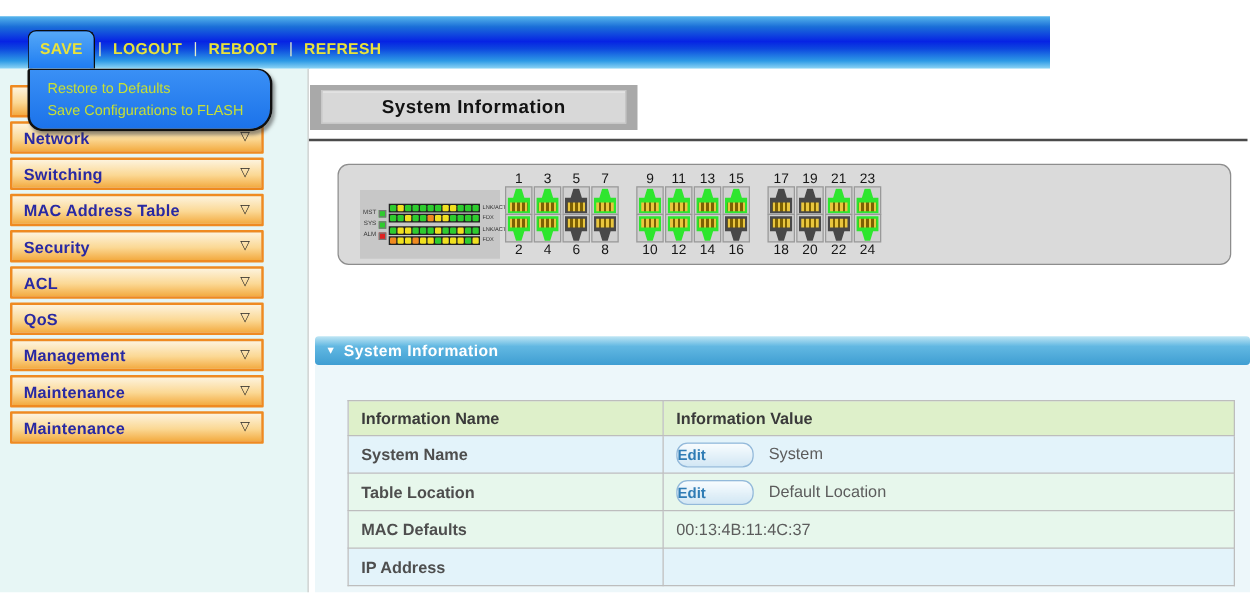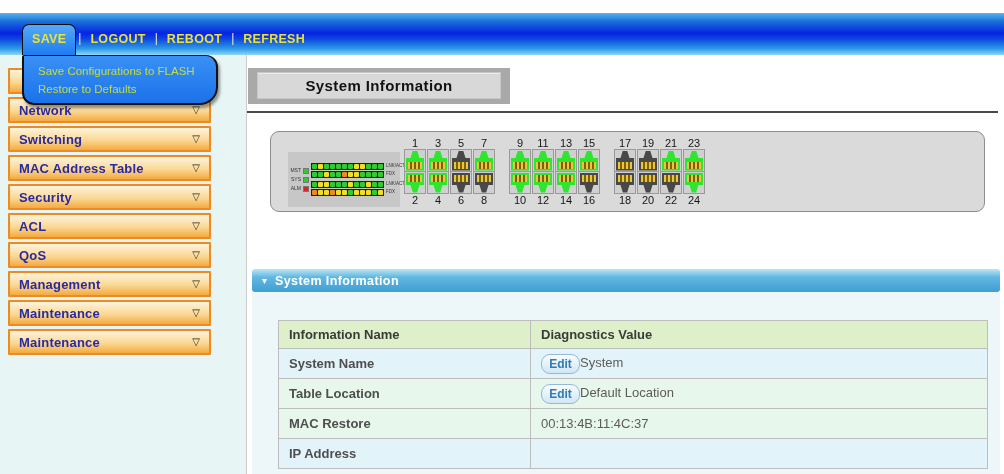--- a/index.html
+++ b/index.html
@@ -1,21 +1,21 @@
 <!DOCTYPE html>
 <html><head>
 <meta charset="utf-8">
 <style>
   html,body{margin:0;padding:0}
   body{width:1004px;height:474px;overflow:hidden;background:#fff;position:relative;
        font-family:"Liberation Sans",sans-serif;}
 
   
-  .topbar{position:absolute;left:0;top:13px;width:1004px;height:42px;
-    background:linear-gradient(180deg,#57b6ec 0%,#1b6fd8 20%,#0623e4 48%,#0d47df 62%,#2d9ae6 85%,#90d6f5 100%);}
+  .topbar{position:absolute;left:0;top:13px;width:800px;height:42px;
+    background:linear-gradient(180deg,#57b6ec 0%,#1b6fd8 20%,#0623e4 48%,#0d47df 62%,#2d9ae6 85%,#90d6f5 100%);padding-left:40px;}
   .menu{position:absolute;left:22px;bottom:0;display:flex;align-items:flex-end;}
   .menu-item{color:#e9e23b;font-weight:bold;font-size:12.5px;padding:0 7px 9px;letter-spacing:.3px;cursor:default}
   .menu-item.active{background:linear-gradient(180deg,#55a8f7,#1e7cf2);border:1px solid #0c0c0c;border-bottom:none;
     border-radius:7px 7px 0 0;padding:7px 9px 9px;}
   .sep{color:#e6eec8;font-size:12px;padding:0 2px 10px}
 
   
   .dropdown{position:absolute;left:22px;top:55px;width:196px;height:50px;box-sizing:border-box;
     background:linear-gradient(180deg,#3a90f5,#1b72ea);border:2px solid #101010;border-top-width:1px;
     border-radius:2px 12px 18px 12px;z-index:30;box-shadow:2px 3px 3px rgba(50,50,50,.5);padding-top:6px}
@@ -79,44 +79,44 @@
   .panel-title{color:#fff;font-weight:bold;font-size:12.5px;letter-spacing:.4px}
   .panel-body{position:absolute;left:0;top:23px;width:748px;height:182px;background:#edf7fa}
   .info-table{position:absolute;left:26px;top:28px;width:710px;border-collapse:collapse;table-layout:fixed}
   .info-table th,.info-table td{border:1px solid #bdbdbd;padding:0 10px;text-align:left;overflow:hidden}
   .info-table th{height:27px;background:#def0ca;font-size:13px;font-weight:bold;color:#3a3a3a}
   .info-table td{height:29px;font-size:13px}
   td.cell-name{font-weight:bold;color:#4e4e4e}
   td.cell-value{color:#5c5c5c}
   tr.row-blue{background:#e3f3fa}
   tr.row-green{background:#e7f7ec}
-  .edit-btn{display:inline-block;width:39px;height:20px;border-radius:9px;padding:0;
+  .edit-btn{display:inline-block;width:62px;height:20px;border-radius:9px;padding:0;margin-right:12px;
     background:linear-gradient(180deg,#f8fcfe,#d2e7f4);border:1px solid #93b9da;color:#2f7cb5;
-    font-weight:bold;font-size:12px;font-family:inherit;line-height:18px;text-align:center;vertical-align:middle;cursor:pointer}
+    font-weight:bold;font-size:12px;font-family:inherit;line-height:18px;text-align:left;vertical-align:middle;cursor:pointer}
 </style>
 </head>
 <body>
 
 <div>
 
   <div class="topbar">
     <div class="menu">
         <span class="menu-item active">SAVE</span>
         <span class="sep">|</span>
         <span class="menu-item">LOGOUT</span>
         <span class="sep">|</span>
         <span class="menu-item">REBOOT</span>
         <span class="sep">|</span>
         <span class="menu-item">REFRESH</span>
       </div>
   </div>
 
   <div class="dropdown">
+      <div class="dd-item">Restore to Defaults</div>
       <div class="dd-item">Save Configurations to FLASH</div>
-      <div class="dd-item">Restore to Defaults</div>
     </div>
 
   <div class="side-col">
     <div class="side-items">
         <div class="side-item">
           <span class="side-label"></span>
           <span class="side-arrow">▽</span>
         </div>
         <div class="side-item">
           <span class="side-label">Network</span>
@@ -435,34 +435,34 @@
       </div>
       <div class="panel-body">
         <table class="info-table">
           <colgroup>
               <col style="width:252px">
               <col>
             </colgroup>
           <thead>
               <tr>
                 <th>Information Name</th>
-                <th>Diagnostics Value</th>
+                <th>Information Value</th>
               </tr>
             </thead>
           <tbody>
               <tr class="row-blue">
                 <td class="cell-name">System Name</td>
                 <td class="cell-value"><button class="edit-btn">Edit</button><span>System</span></td>
               </tr>
               <tr class="row-green">
                 <td class="cell-name">Table Location</td>
                 <td class="cell-value"><button class="edit-btn">Edit</button><span>Default Location</span></td>
               </tr>
               <tr class="row-green">
-                <td class="cell-name">MAC Restore</td>
+                <td class="cell-name">MAC Defaults</td>
                 <td class="cell-value"><span>00:13:4B:11:4C:37</span></td>
               </tr>
               <tr class="row-blue">
                 <td class="cell-name">IP Address</td>
                 <td class="cell-value"></td>
               </tr>
             </tbody>
         </table>
       </div>
     </div>

